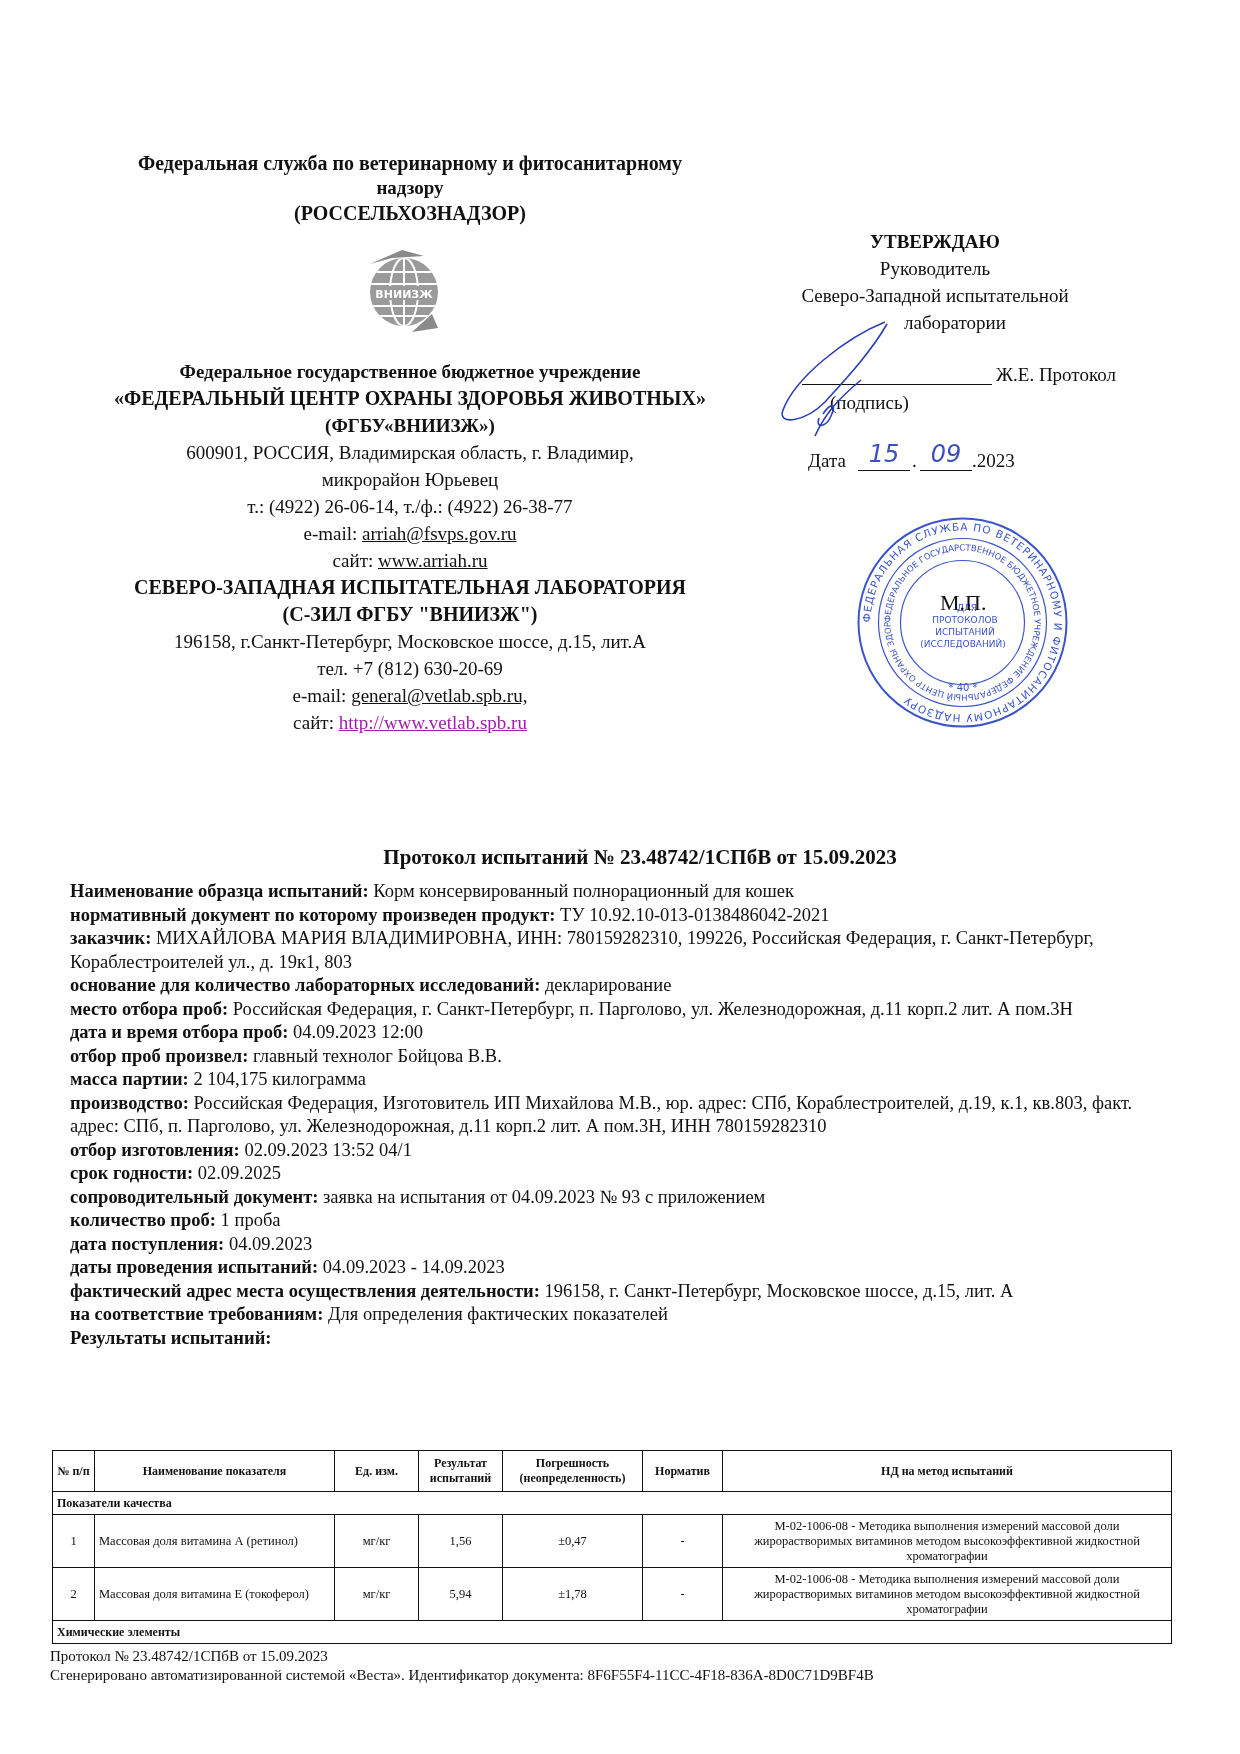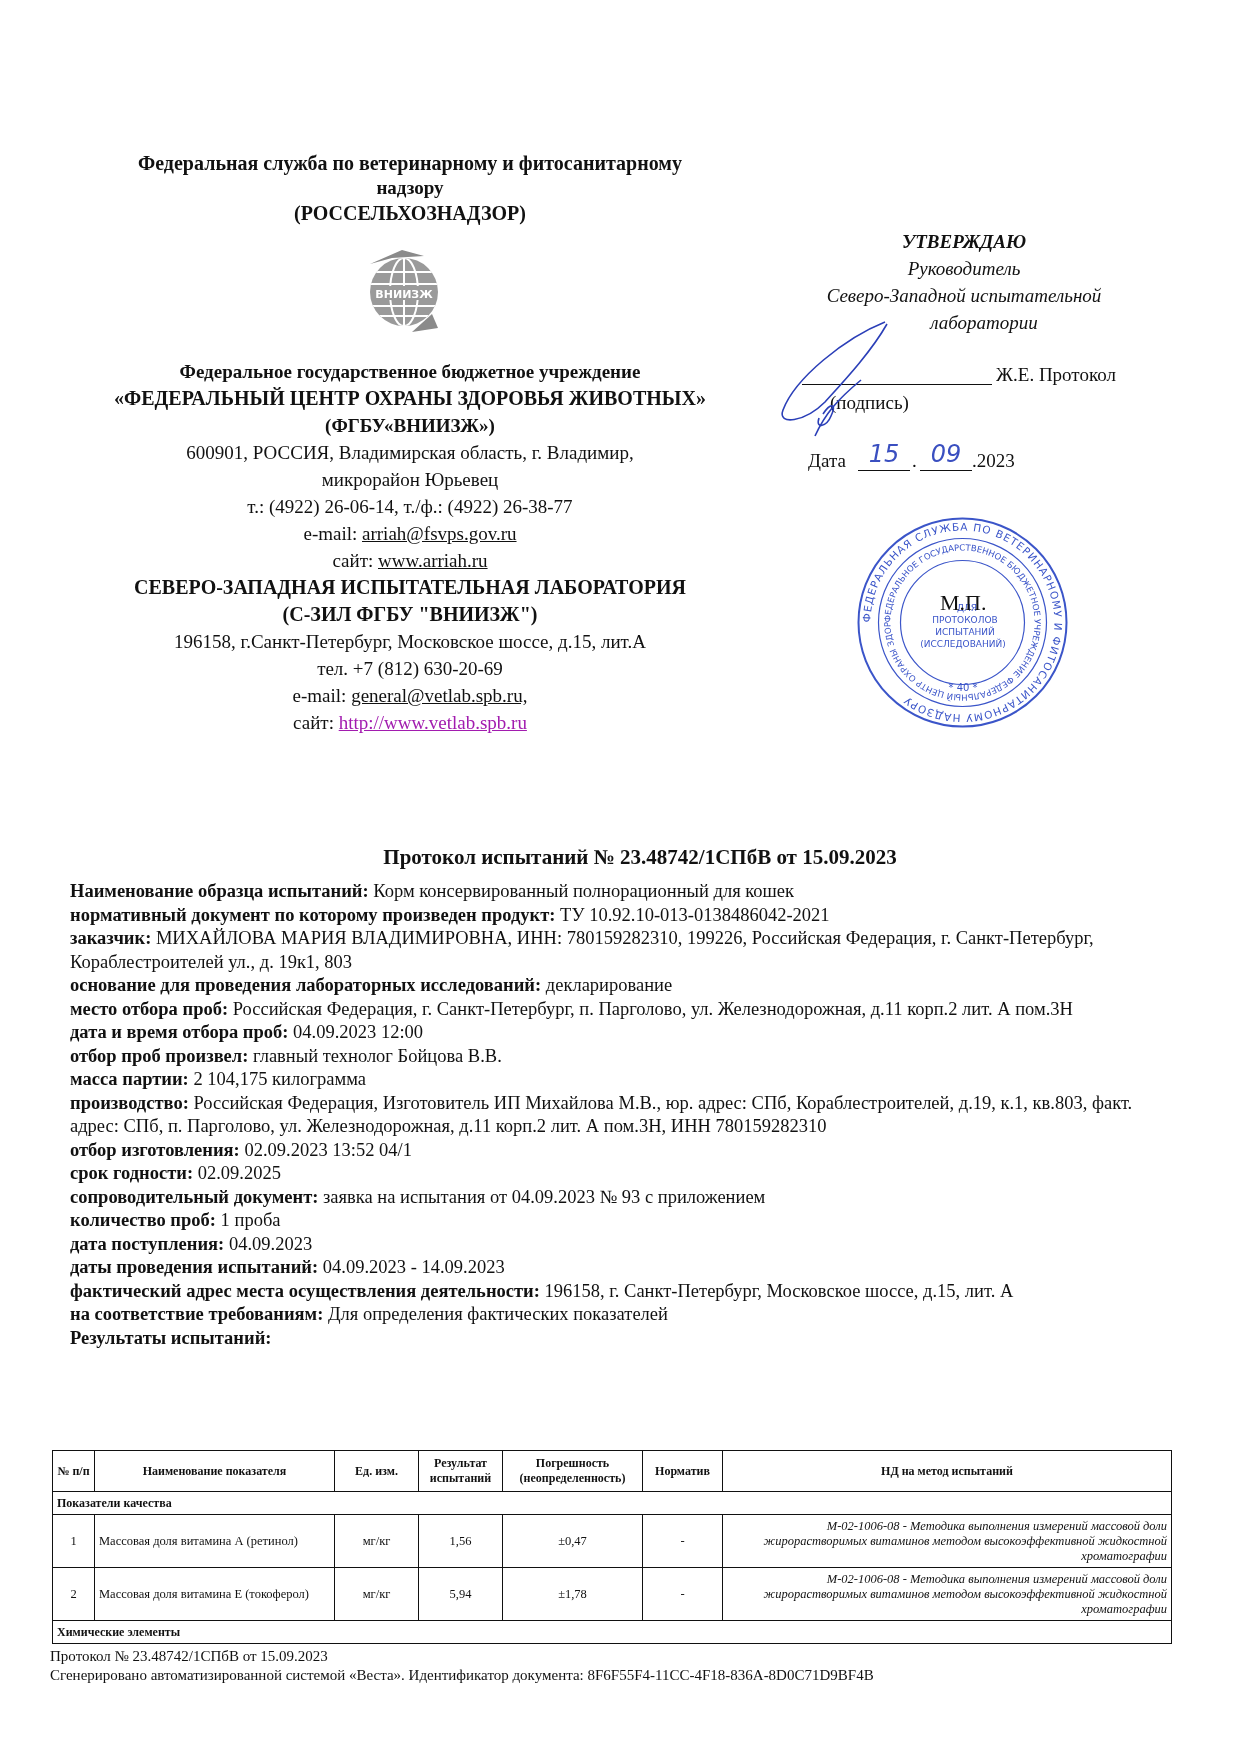--- a/index.html
+++ b/index.html
@@ -15,21 +15,21 @@
     #left-header { left: 100px; top: 150px; width: 620px; }
     #left-header .line { font-size: 19px; line-height: 24px; text-align: center; white-space: nowrap; }
     #left-header .big { font-size: 20px; line-height: 26px; }
     #logo { left: 362px; top: 244px; width: 80px; height: 92px; }
 
     #org-block { left: 80px; top: 358px; width: 660px; }
     #org-block .line { text-align: center; white-space: nowrap; font-size: 19px; line-height: 27px; }
     #org-block .title-b { font-weight: bold; font-size: 20px; }
 
     
-    #approve { left: 764px; top: 228px; width: 400px; font-style: italic; }
+    #approve { left: 735px; top: 228px; width: 400px; }
     #approve .line { font-size: 19px; line-height: 27px; text-align: center; }
     #approve-title { font-weight: bold; font-size: 20px; }
     #sign-line { left: 802px; top: 372px; width: 190px; border-bottom: 1.5px solid #111; height: 12px; }
     #sign-name { left: 996px; top: 364px; font-size: 19px; }
     #sign-caption { left: 830px; top: 392px; font-size: 19px; }
     #date-label { left: 808px; top: 450px; font-size: 19px; }
     #date-day { left: 858px; top: 440px; width: 52px; border-bottom: 1.5px solid #111; height: 30px; text-align:center; font-family: "DejaVu Sans", sans-serif; font-style: italic; color:#3a4fc0; font-size: 24px; }
     #date-dot { left: 912px; top: 450px; font-size: 19px; }
     #date-month { left: 920px; top: 440px; width: 52px; border-bottom: 1.5px solid #111; height: 30px; text-align:center; font-family: "DejaVu Sans", sans-serif; font-style: italic; color:#3a4fc0; font-size: 24px; }
     #date-year { left: 972px; top: 450px; font-size: 19px; }
@@ -45,21 +45,21 @@
     #fields .f { margin: 0; }
     #fields .k { font-weight: bold; }
 
     
     #results-table { left: 52px; top: 1450px; width: 1120px; border-collapse: collapse; font-size: 12px; }
     #results-table td, #results-table th { border: 1.5px solid #111; padding: 2px 4px; }
     #results-table th { font-weight: bold; text-align: center; font-size: 12px; line-height: 15px; height: 36px; }
     #results-table .sect td { font-weight: bold; font-size: 12px; height: 18px; }
     #results-table .row td { height: 48px; font-size: 12.5px; line-height: 15px; }
     #results-table .c { text-align: center; }
-    #results-table .method { text-align: right; font-size: 12.5px; line-height: 15px; font-style: italic; }
+    #results-table .method { text-align: center; font-size: 12.5px; line-height: 15px; }
 
     
     #footer { left: 50px; top: 1647px; font-size: 15px; line-height: 19px; }
   </style>
 </head>
 <body>
 
 <div id="left-header" class="abs">
   <div class="line b big">Федеральная служба по ветеринарному и фитосанитарному</div>
   <div class="line b">надзору</div>
@@ -155,21 +155,21 @@
   </svg>
 </div>
 <div id="stamp-mp" class="abs">М.П.</div>
 
 <div id="protocol-title" class="abs">Протокол испытаний № 23.48742/1СПбВ от 15.09.2023</div>
 
 <div id="fields" class="abs">
   <p class="f"><span class="k">Наименование образца испытаний:</span><span> Корм консервированный полнорационный для кошек</span></p>
   <p class="f"><span class="k">нормативный документ по которому произведен продукт:</span><span> ТУ 10.92.10-013-0138486042-2021</span></p>
   <p class="f"><span class="k">заказчик:</span><span> МИХАЙЛОВА МАРИЯ ВЛАДИМИРОВНА, ИНН: 780159282310, 199226, Российская Федерация, г. Санкт-Петербург, Кораблестроителей ул., д. 19к1, 803</span></p>
-  <p class="f"><span class="k">основание для проведения лабораторных исследований:</span><span> декларирование</span></p>
+  <p class="f"><span class="k">основание для количество лабораторных исследований:</span><span> декларирование</span></p>
   <p class="f"><span class="k">место отбора проб:</span><span> Российская Федерация, г. Санкт-Петербург, п. Парголово, ул. Железнодорожная, д.11 корп.2 лит. А пом.3Н</span></p>
   <p class="f"><span class="k">дата и время отбора проб:</span><span> 04.09.2023 12:00</span></p>
   <p class="f"><span class="k">отбор проб произвел:</span><span> главный технолог Бойцова В.В.</span></p>
   <p class="f"><span class="k">масса партии:</span><span> 2 104,175 килограмма</span></p>
   <p class="f"><span class="k">производство:</span><span> Российская Федерация, Изготовитель ИП Михайлова М.В., юр. адрес: СПб, Кораблестроителей, д.19, к.1, кв.803, факт. адрес: СПб, п. Парголово, ул. Железнодорожная, д.11 корп.2 лит. А пом.3Н, ИНН 780159282310</span></p>
   <p class="f"><span class="k">отбор изготовления:</span><span> 02.09.2023 13:52 04/1</span></p>
   <p class="f"><span class="k">срок годности:</span><span> 02.09.2025</span></p>
   <p class="f"><span class="k">сопроводительный документ:</span><span> заявка на испытания от 04.09.2023 № 93 с приложением</span></p>
   <p class="f"><span class="k">количество проб:</span><span> 1 проба</span></p>
   <p class="f"><span class="k">дата поступления:</span><span> 04.09.2023</span></p>

